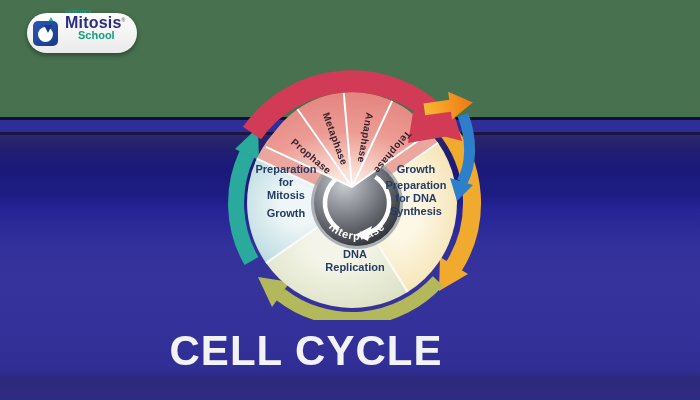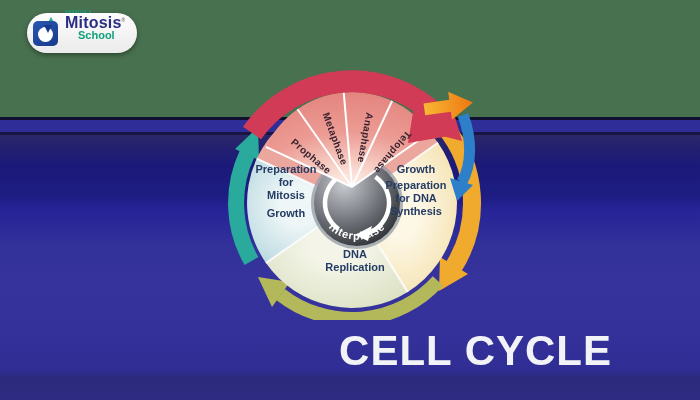--- a/index.html
+++ b/index.html
@@ -36,21 +36,21 @@
     border-top:8px solid #173a8c;}
   .logo-text{display:flex;flex-direction:column;line-height:1;}
   .logo-pre{font-size:5px;font-weight:bold;color:#1aa07e;letter-spacing:.4px;margin-bottom:1px;}
   .logo-main{font-size:16px;font-weight:800;color:#2b2d84;letter-spacing:.2px;}
   .logo-reg{font-size:5px;color:#777;vertical-align:super;}
   .logo-sub{font-size:11px;font-weight:800;color:#12a07c;margin:-1px 0 16px 13px;}
   
   .diagram{position:absolute;left:210px;top:55px;width:290px;height:265px;}
   
   .title{
-    position:absolute;left:0;top:327px;width:612px;text-align:right;
+    position:absolute;left:0;top:327px;width:612px;text-align:center;
     font-size:42px;font-weight:700;color:#f2f3f7;letter-spacing:1px;
   }
   svg text{font-family:"Liberation Sans",sans-serif;}
   .sec-label{font-size:11px;font-weight:bold;fill:#243b63;text-anchor:middle;}
   .wedge-label{font-size:10px;font-weight:bold;fill:#38222e;text-anchor:middle;letter-spacing:.4px;}
   .center-label{font-size:11px;font-weight:bold;fill:#ffffff;letter-spacing:.8px;}
 </style>
 </head>
 <body>
 

